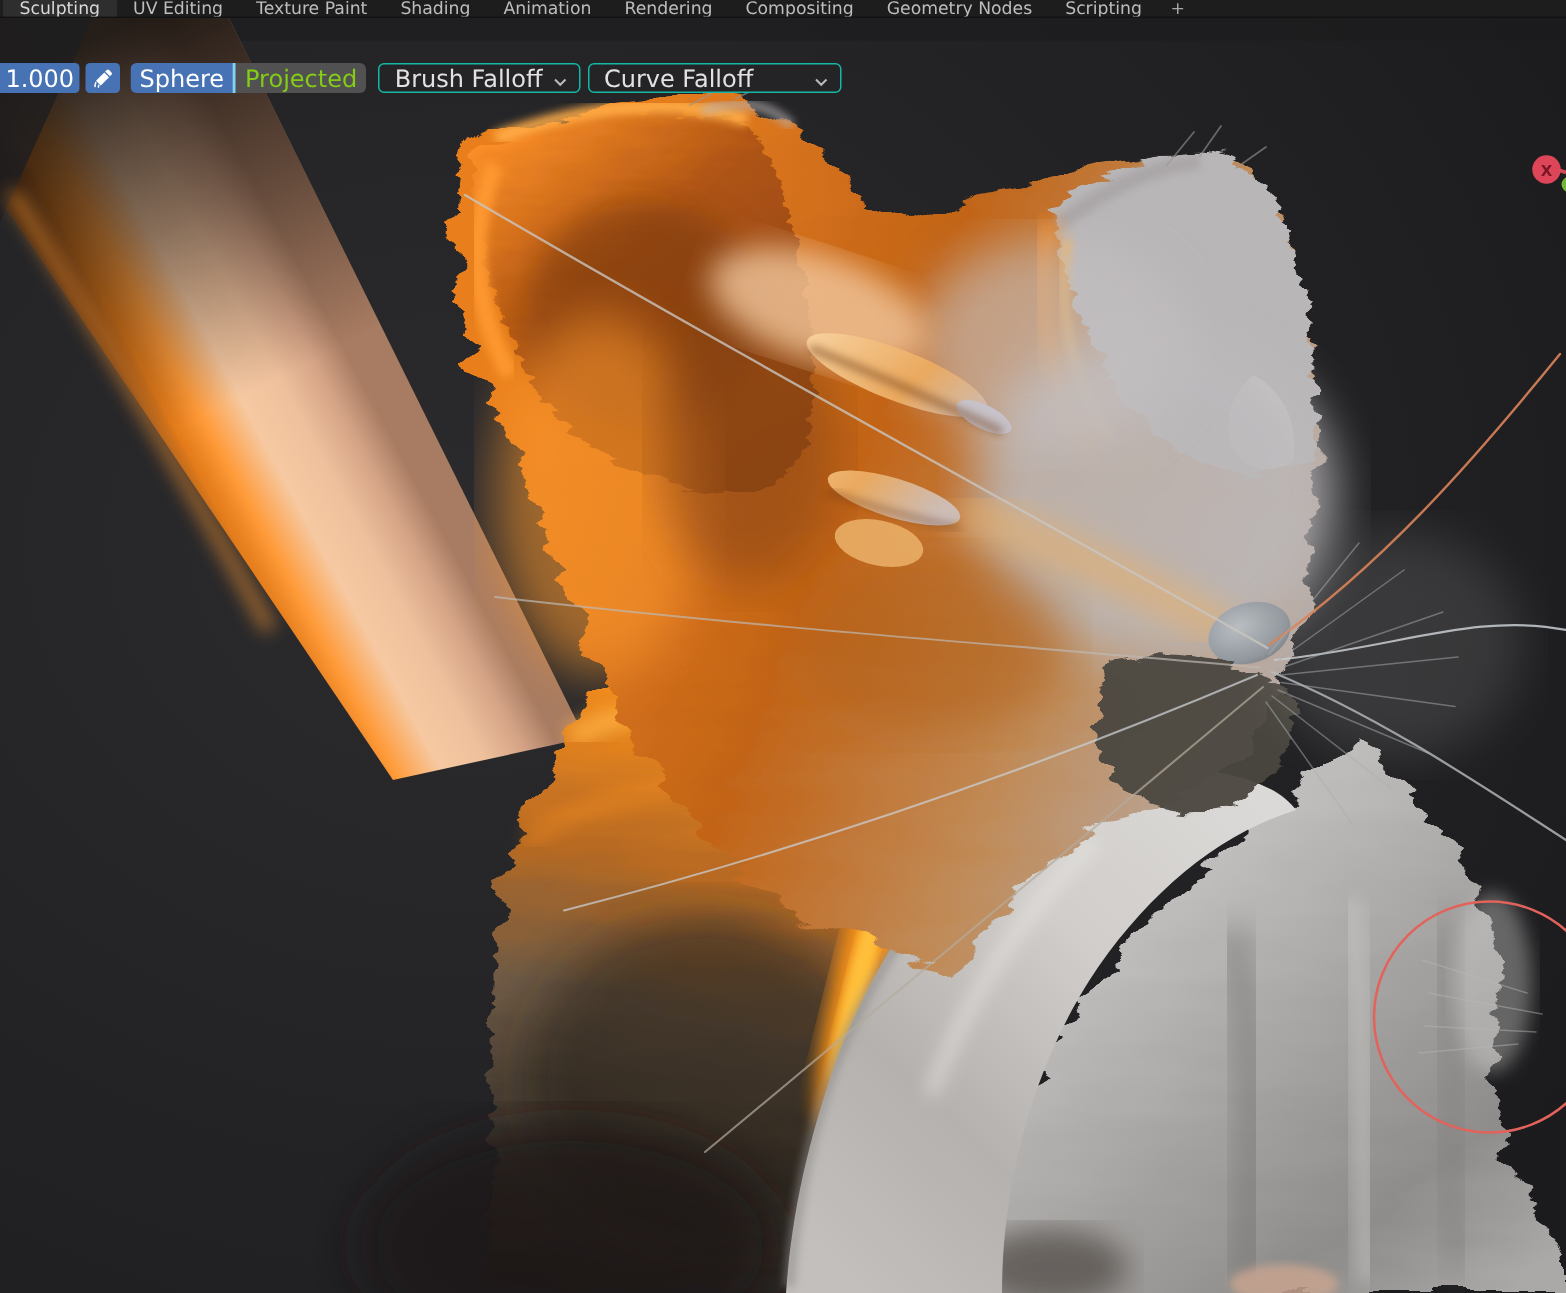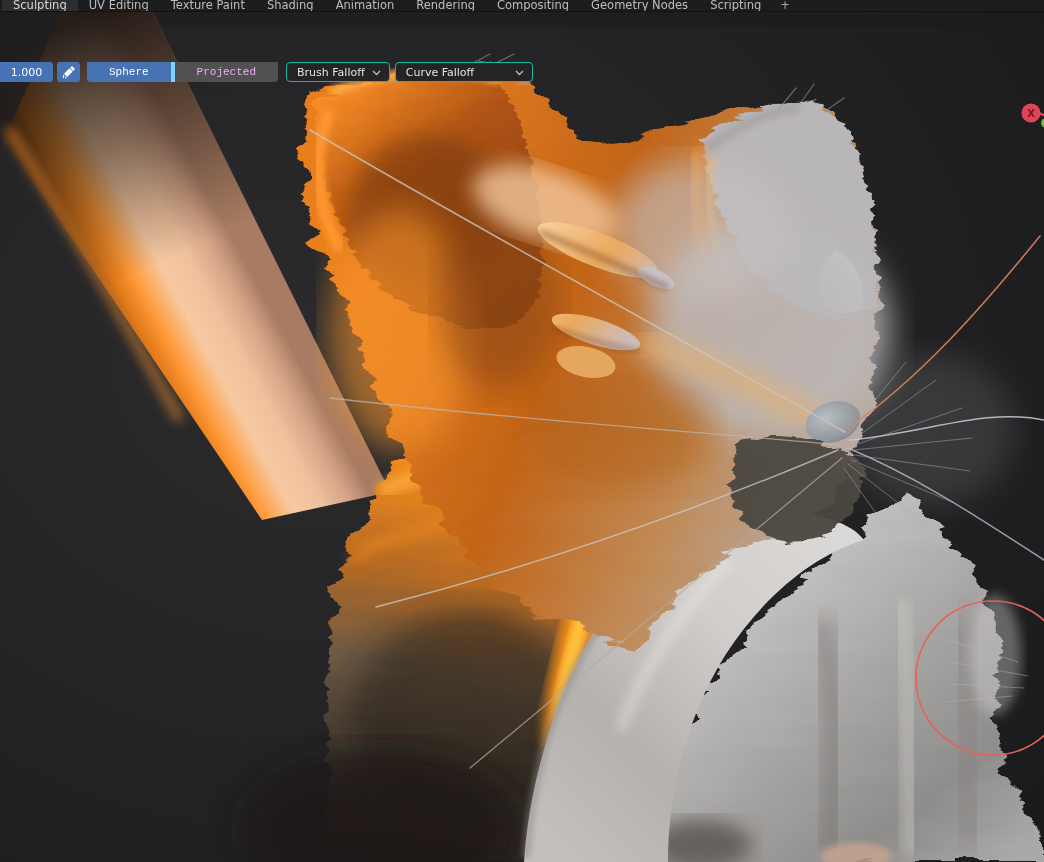--- a/index.html
+++ b/index.html
@@ -17,28 +17,28 @@
     border-bottom:1px solid #121212;display:flex;align-items:flex-end;padding-left:2px;box-sizing:border-box;
     overflow:hidden;z-index:30;}
   .tab{flex:none;padding:0 11px;font-size:11.5px;line-height:16px;margin-bottom:-2px;color:var(--tab-text);
     white-space:nowrap;cursor:default;}
   .tab.active{background:#2e2e2e;border-radius:4px 4px 0 0;color:#d8d8d8;}
   .tab.add{padding:0 8px;color:#a8a8a8;}
 
   
   .toolbar{position:absolute;left:0;top:42px;display:flex;align-items:center;z-index:20;}
   .toolbar .ctl{height:20px;display:flex;align-items:center;justify-content:center;
-    font-size:11px;box-sizing:border-box;margin-top:20px;}
+    font-size:16px;box-sizing:border-box;}
   .val-field{width:53px;background:var(--accent-blue);color:#fff;border-radius:0 3px 3px 0;
     justify-content:center;}
   .pen-btn{width:23px;background:var(--accent-blue);border-radius:3px;margin-left:4px;}
   .seg{display:flex;margin-left:7px;border-radius:4px;overflow:hidden;}
-  .seg .opt{padding:0 22px;color:#eee;font-family:Liberation Mono, monospace;}
+  .seg .opt{padding:0 6px;color:#eee;}
   .seg .opt.on{background:var(--accent-blue);color:#fff;}
-  .seg .opt.off{background:var(--segment-inactive);color:#f0abfc;border-left:4px solid #7dd3fc;}
+  .seg .opt.off{background:var(--segment-inactive);color:#84cc16;border-left:2px solid #7dd3fc;}
   .drop{background:var(--dropdown-bg);border:1px solid #14b8a6;border-radius:4px;color:#e2e2e2;
     padding:0 8px 0 10px;margin-left:8px;gap:7px;}
   .drop + .drop{margin-left:5px;gap:41px;}
   .chev{display:inline-block;margin-top:1px;}
 </style>
 </head>
 <body>
 
 <div class="stage">
 

